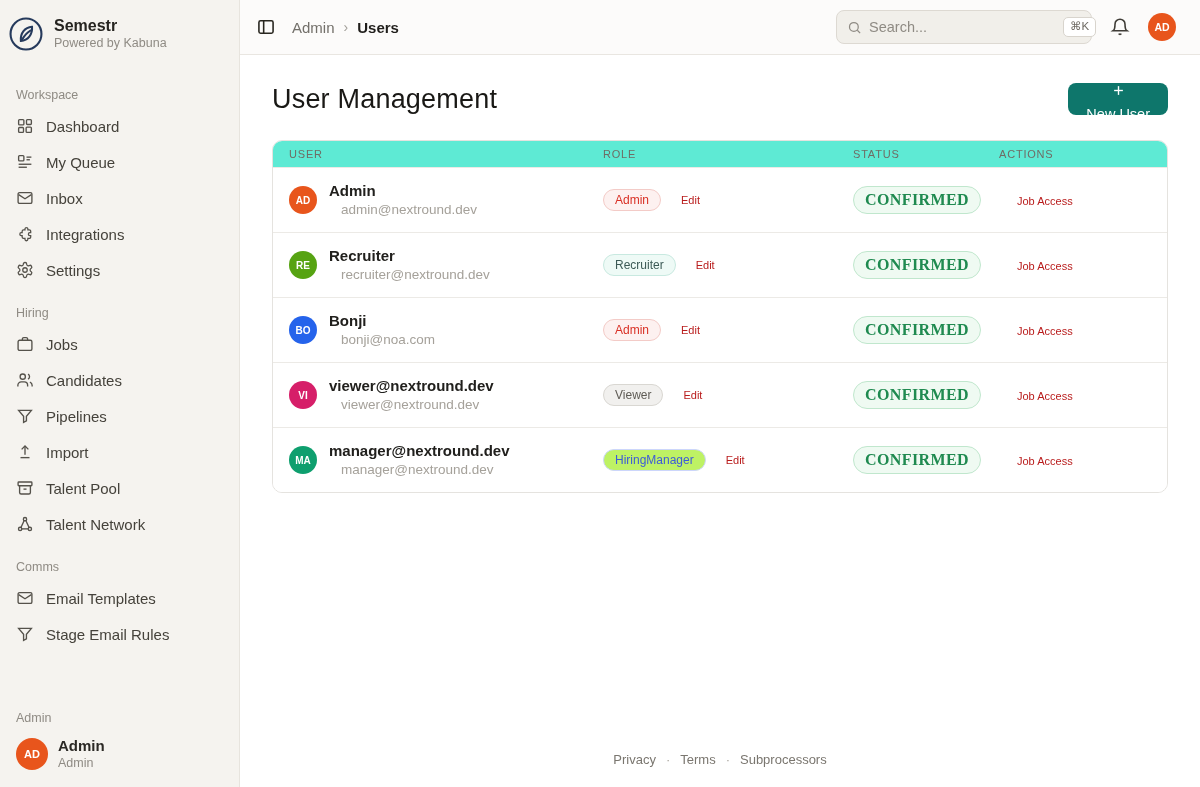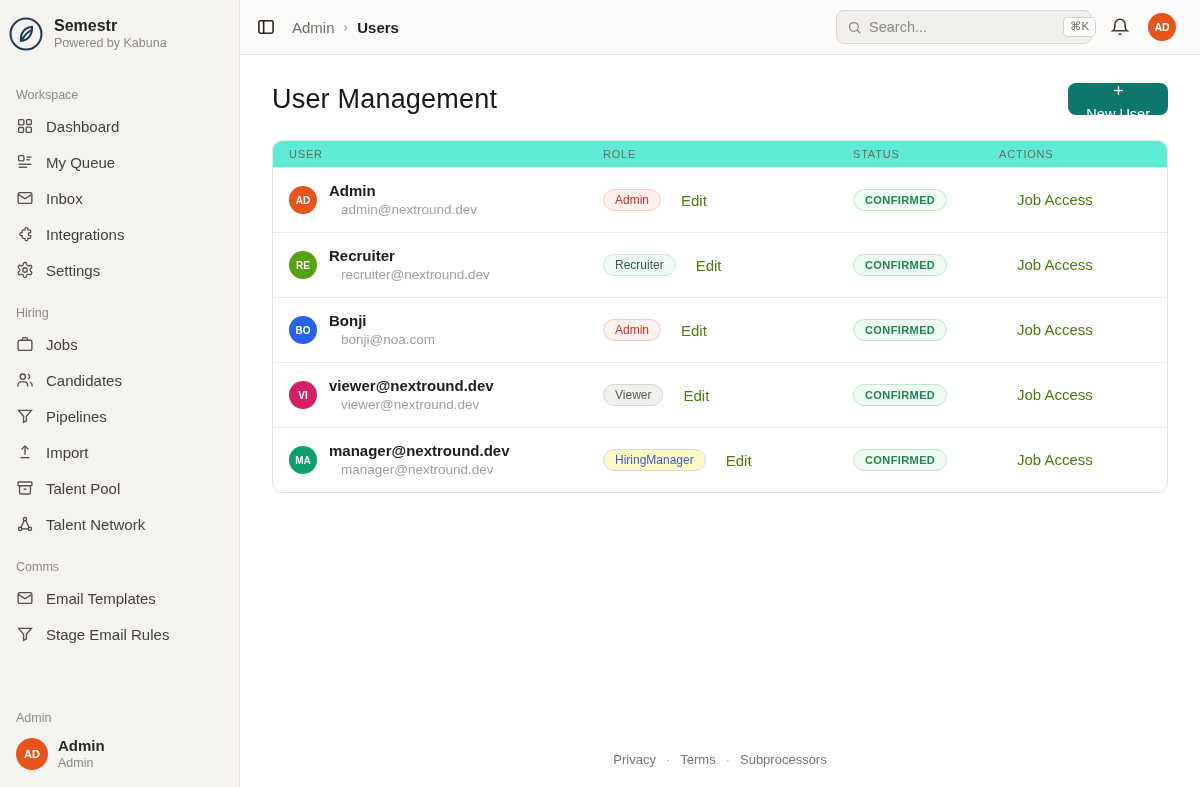--- a/index.html
+++ b/index.html
@@ -109,29 +109,29 @@
   .user-email { font-size:13.5px; color:#a5a19a; line-height:1.35;margin-left:12px; }
 
   .role-cell { display:flex; align-items:center; gap:20px; }
   .pill {
     display:inline-flex; align-items:center; padding:3px 11px;
     border-radius:999px; font-size:12px; border:1px solid transparent; white-space:nowrap;
   }
   .pill-red    { background:#fdf1f0; border-color:#f3cbc7; color:#d93025; }
   .pill-teal   { background:#eefaf6; border-color:#c8e9e0; color:#3c5a56; }
   .pill-gray   { background:#f1f0ee; border-color:#d9d7d2; color:#5e5b55; }
-  .pill-indigo { background:#fef9c3; border-color:#ccd6fb; color:#3d5bd9; }
-
-  .link { color:#4d7c0f; font-size:15px; cursor:pointer; text-decoration:none; }
+  .pill-indigo { background:#bef264; border-color:#ccd6fb; color:#3d5bd9; }
+
+  .link { color:#b91c1c; font-size:11px; cursor:pointer; text-decoration:none; }
 
   .status-pill {
     display:inline-flex; align-items:center;
     background:#effaf2; border:1px solid #c0e7cd; color:#1f8a50;
-    font-size:11px; font-weight:700; letter-spacing:.4px;
-    padding:4px 11px; border-radius:999px;
+    font-size:16px; font-weight:700; letter-spacing:.4px;
+    padding:4px 11px; border-radius:999px;font-family:Liberation Serif, serif;
   }
   .action-cell .link { margin-left:18px; }
 
   
   .footer {
     margin-top:auto; padding:16px 0 20px;
     display:flex; align-items:center; justify-content:center; gap:10px;
     font-size:13px; color:#7a766f;
   }
   .footer .flink { color:#7a766f; cursor:pointer; }

